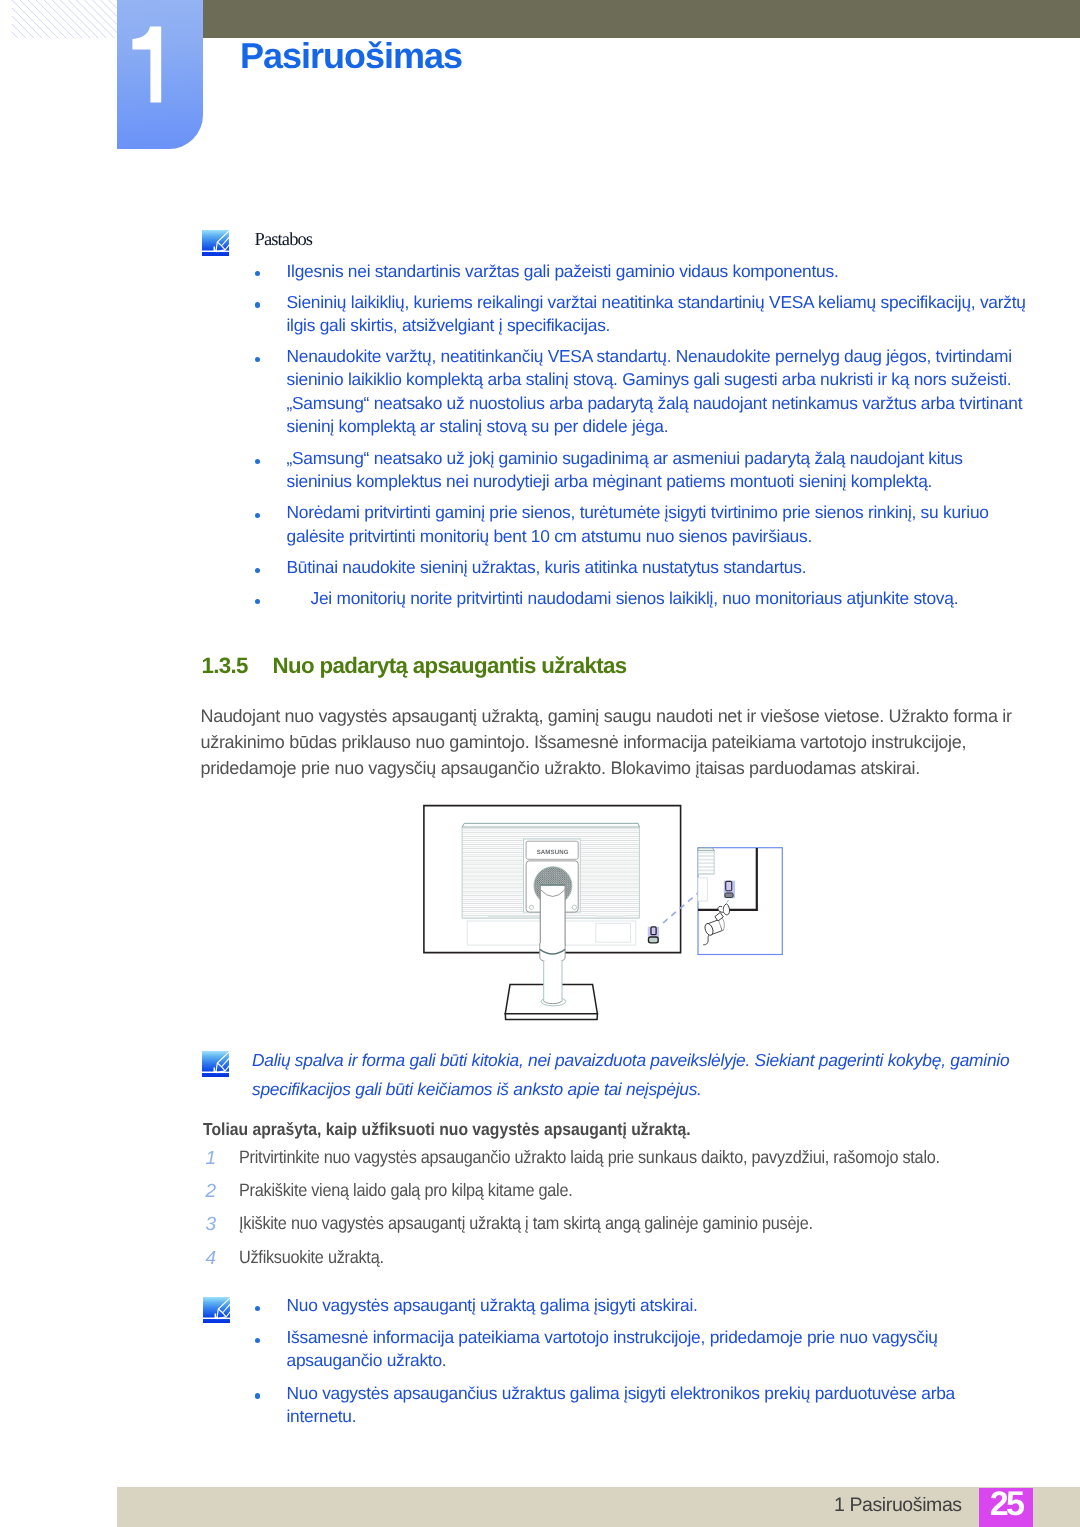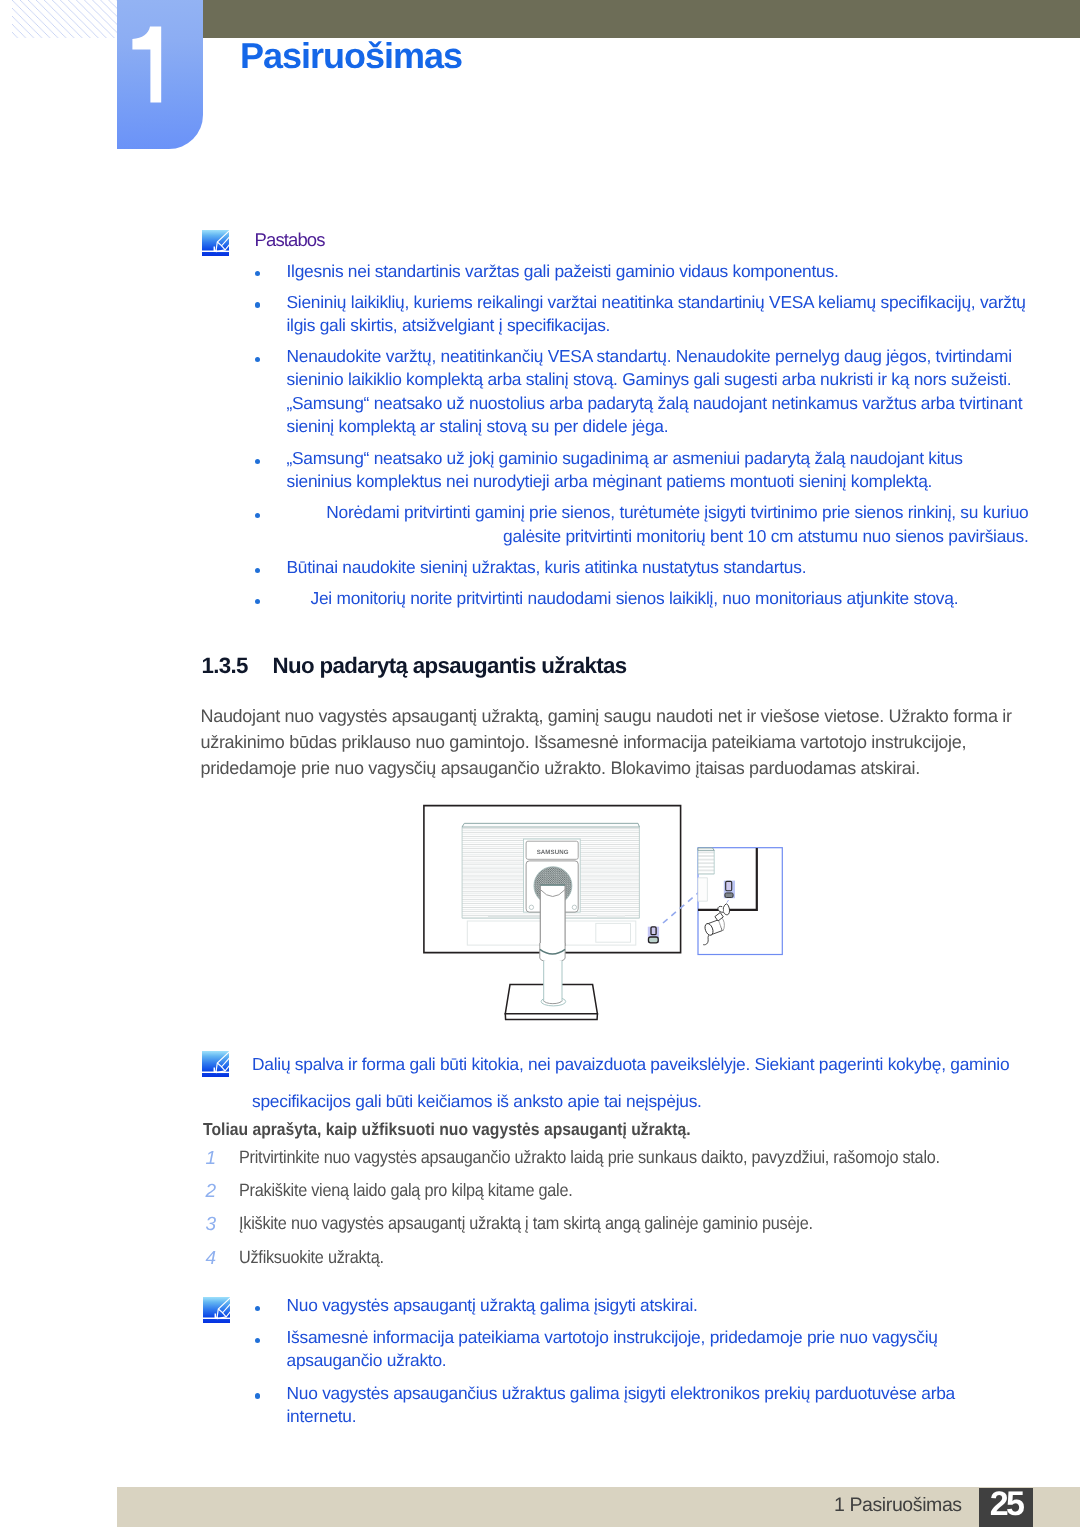--- a/index.html
+++ b/index.html
@@ -14,32 +14,32 @@
     background:linear-gradient(178deg,#93b3f3 0%,#8cadf3 28%,#7ba1f5 62%,#6a92f8 100%);
     border-bottom-right-radius:34px;}
   .numtab svg{position:absolute;left:11px;top:26px;}
   .chaptitle{position:absolute;transform:translateZ(0);left:228px;top:38px;color:#1567e8;font-size:36px;
     font-weight:bold;line-height:1;letter-spacing:-1.0px;}
 
   
   .footbar{position:absolute;left:105px;top:1487px;right:0;height:40px;background:#d9d3c1;}
   .foottext{position:absolute;transform:translateZ(0);left:822px;top:1495.5px;color:#404040;font-size:19.5px;
     line-height:1;letter-spacing:-0.4px;white-space:nowrap;}
-  .pagebox{position:absolute;left:967.3px;top:1487.5px;width:54.2px;height:40px;background:#404040;}
+  .pagebox{position:absolute;left:967.3px;top:1487.5px;width:54.2px;height:40px;background:#d946ef;}
   .pagebox span{position:absolute;transform:translateZ(0);left:-1px;right:0;top:-0.5px;text-align:center;color:#fff;
     font-size:34px;font-weight:bold;line-height:1;letter-spacing:-2.8px;padding-left:0px;}
 
   .noteicon{position:absolute;width:27px;height:26px;}
   .bullet{position:absolute;width:5.2px;height:5.2px;border-radius:50%;background:#2070d8;}
 
   .tb{position:absolute;transform:translateZ(0);color:#1d4ed8;font-size:17.35px;line-height:23.3px;
       letter-spacing:-0.25px;}
-  .notelabel{position:absolute;transform:translateZ(0);color:#4c1d95;font-size:18.5px;line-height:1;letter-spacing:-0.9px;white-space:nowrap;}
-  .notemid{line-height:37px;}
-  .sechead{position:absolute;transform:translateZ(0);color:#0f172a;font-weight:bold;font-size:22.3px;line-height:1;
+  .notelabel{position:absolute;transform:translateZ(0);color:#0f172a;font-size:18.5px;line-height:1;letter-spacing:-0.9px;white-space:nowrap;font-family:Liberation Serif, serif;}
+  .notemid{line-height:29px;font-style:italic;}
+  .sechead{position:absolute;transform:translateZ(0);color:#4d7c0f;font-weight:bold;font-size:22.3px;line-height:1;
       letter-spacing:-0.65px;white-space:nowrap;text-align:center;}
   .bodypara{position:absolute;transform:translateZ(0);color:#525252;font-size:18.0px;line-height:26.0px;
       letter-spacing:-0.3px;}
   .prochead{position:absolute;color:#4a4a4a;font-weight:bold;font-size:17.4px;line-height:1;
       letter-spacing:0px;white-space:nowrap;transform:scaleX(0.903) translateZ(0);transform-origin:0 0;}
   .stepnum{position:absolute;transform:translateZ(0);color:#8fb0ef;font-size:19px;font-style:italic;line-height:1;text-align:left;}
   .steptxt{position:absolute;transform:scaleX(0.909) translateZ(0);transform-origin:0 0;color:#525252;font-size:17.9px;line-height:1;letter-spacing:-0.28px;white-space:nowrap;}
 </style>
 </head>
 <body>
@@ -92,21 +92,21 @@
   <div id="notes-top-list">
       <div class="bullet" style="left: 242.8px; top: 271.3px;"></div>
       <div class="tb" style="left: 274.5px; top: 259.5px; width: 742px;">Ilgesnis nei standartinis varžtas gali pažeisti gaminio vidaus komponentus.</div>
       <div class="bullet" style="left: 242.8px; top: 302.4px;"></div>
       <div class="tb" style="left: 274.5px; top: 290.6px; width: 742px;">Sieninių laikiklių, kuriems reikalingi varžtai neatitinka standartinių VESA keliamų specifikacijų, varžtų ilgis gali skirtis, atsižvelgiant į specifikacijas.</div>
       <div class="bullet" style="left: 242.8px; top: 357px;"></div>
       <div class="tb" style="left: 274.5px; top: 345.2px; width: 742px;">Nenaudokite varžtų, neatitinkančių VESA standartų. Nenaudokite pernelyg daug jėgos, tvirtindami sieninio laikiklio komplektą arba stalinį stovą. Gaminys gali sugesti arba nukristi ir ką nors sužeisti. „Samsung“ neatsako už nuostolius arba padarytą žalą naudojant netinkamus varžtus arba tvirtinant sieninį komplektą ar stalinį stovą su per didele jėga.</div>
       <div class="bullet" style="left: 242.8px; top: 458.6px;"></div>
       <div class="tb" style="left: 274.5px; top: 446.8px; width: 742px;">„Samsung“ neatsako už jokį gaminio sugadinimą ar asmeniui padarytą žalą naudojant kitus sieninius komplektus nei nurodytieji arba mėginant patiems montuoti sieninį komplektą.</div>
       <div class="bullet" style="left: 242.8px; top: 513.2px;"></div>
-      <div class="tb" style="left: 274.5px; top: 501.4px; width: 742px; text-align: right;">Norėdami pritvirtinti gaminį prie sienos, turėtumėte įsigyti tvirtinimo prie sienos rinkinį, su kuriuo galėsite pritvirtinti monitorių bent 10 cm atstumu nuo sienos paviršiaus.</div>
+      <div class="tb" style="left: 274.5px; top: 501.4px; width: 742px;">Norėdami pritvirtinti gaminį prie sienos, turėtumėte įsigyti tvirtinimo prie sienos rinkinį, su kuriuo galėsite pritvirtinti monitorių bent 10 cm atstumu nuo sienos paviršiaus.</div>
       <div class="bullet" style="left: 242.8px; top: 567.8px;"></div>
       <div class="tb" style="left: 274.5px; top: 556px; width: 742px;">Būtinai naudokite sieninį užraktas, kuris atitinka nustatytus standartus.</div>
       <div class="bullet" style="left: 242.8px; top: 598.9px;"></div>
       <div class="tb" style="left: 274.5px; top: 587.1px; width: 742px; margin-left: 24px;">Jei monitorių norite pritvirtinti naudodami sienos laikiklį, nuo monitoriaus atjunkite stovą.</div>
     </div>
 
   <div class="sechead" style="left:189.5px;top:654.5px;">1.3.5</div>
   <div class="sechead" style="left:260.5px;top:654.5px;">Nuo padarytą apsaugantis užraktas</div>
   <div class="bodypara" style="left:188.5px;top:702.5px;width:822px;">Naudojant nuo vagystės apsaugantį užraktą, gaminį saugu naudoti net ir viešose vietose. Užrakto forma ir užrakinimo būdas priklauso nuo gamintojo. Išsamesnė informacija pateikiama vartotojo instrukcijoje, pridedamoje prie nuo vagysčių apsaugančio užrakto. Blokavimo įtaisas parduodamas atskirai.</div>
 

